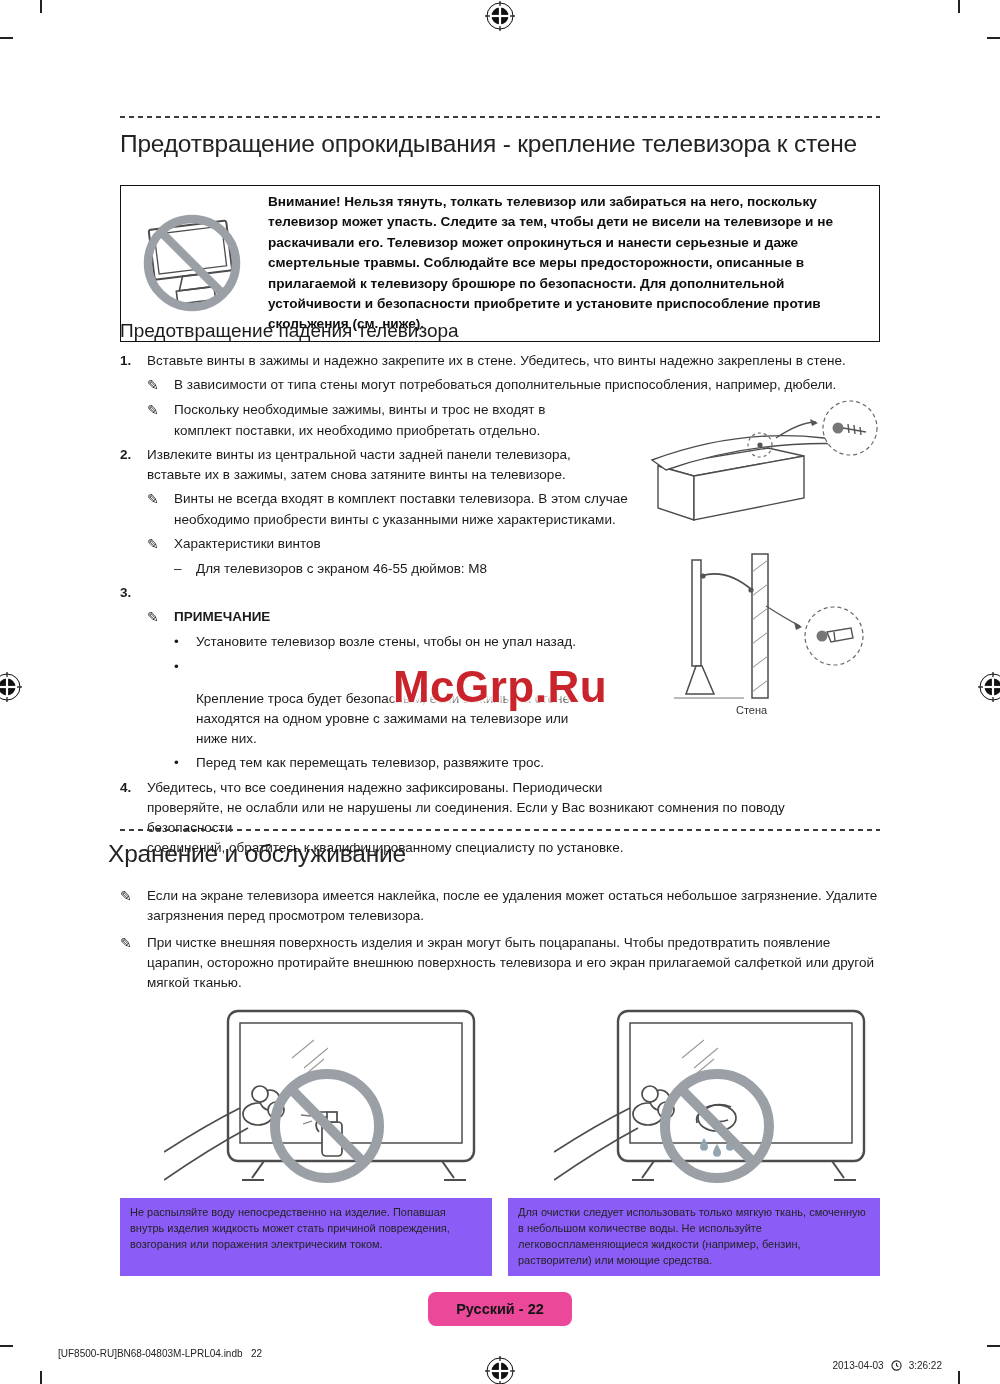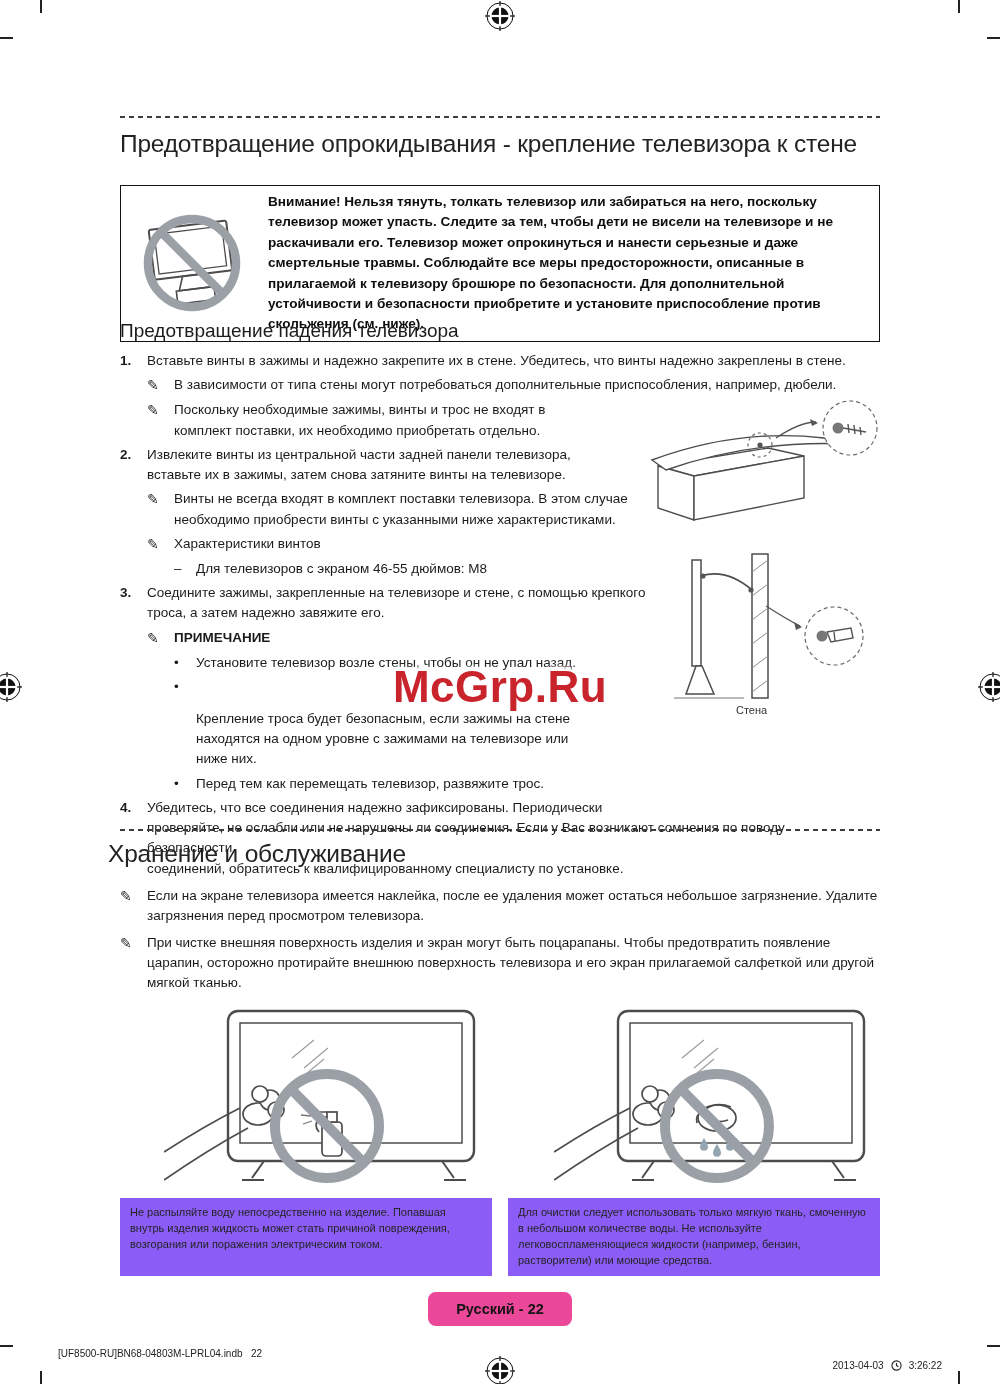--- a/index.html
+++ b/index.html
@@ -149,21 +149,20 @@
   <div class="row ind1">
     <span class="mk pencil">✎</span>
     <span class="tx">Характеристики винтов</span>
   </div>
   <div class="row ind2">
     <span class="bm">–</span>
     <span class="tx">Для телевизоров с экраном 46-55 дюймов: M8</span>
   </div>
   <div class="row">
     <span class="mk num">3.</span>
-    <span class="tx w500">Соедините зажимы, закрепленные на телевизоре и стене, с помощью крепкого троса, а затем надежно завяжите его.</span>
   </div>
   <div class="row ind1">
     <span class="mk pencil">✎</span>
     <span class="tx bold">ПРИМЕЧАНИЕ</span>
   </div>
   <div class="row ind2">
     <span class="bm">•</span>
     <span class="tx">Установите телевизор возле стены, чтобы он не упал назад.</span>
   </div>
   <div class="row ind2">

